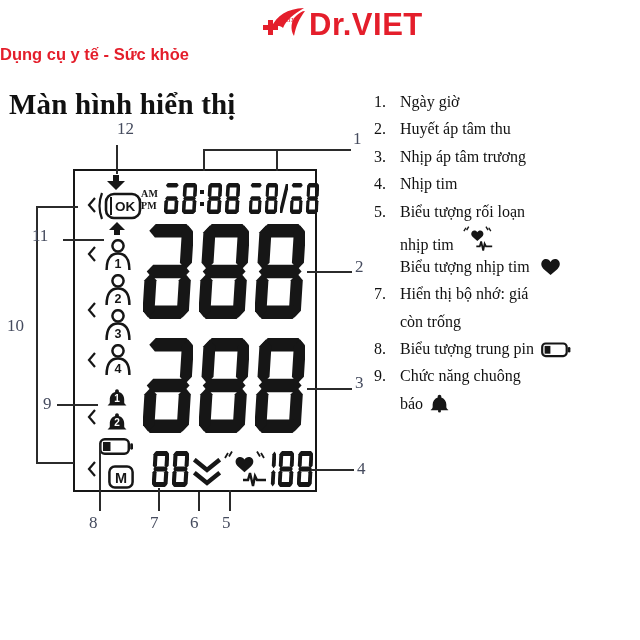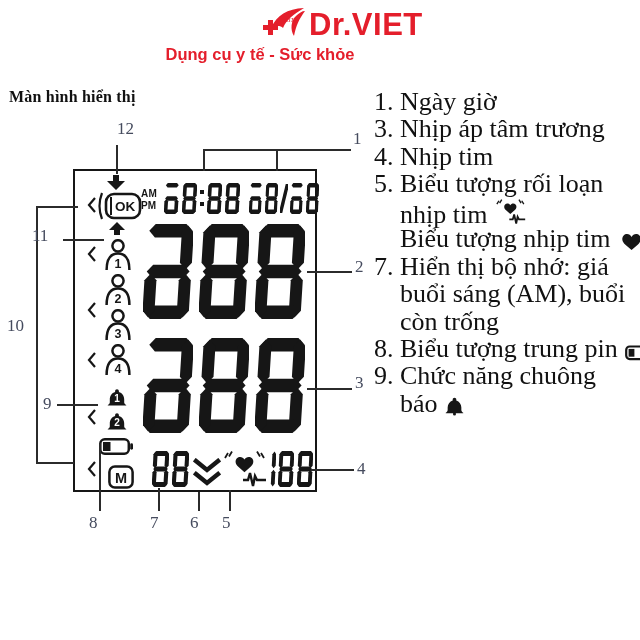--- a/index.html
+++ b/index.html
@@ -5,38 +5,38 @@
   :root{
     --accent:#e41e2b; --ink:#161616; --callout-text:#454b5e; --callout-line:#2b2b2b;
   }
   *{margin:0;padding:0;box-sizing:border-box}
   html,body{width:640px;height:640px;background:#ffffff;overflow:hidden;
     font-family:"Liberation Serif",serif;color:#111}
   .abs{position:absolute}
   
   .brand-name{position:absolute;left:309px;top:8px;font-family:"Liberation Sans",sans-serif;
     font-weight:bold;font-size:31px;letter-spacing:.5px;color:var(--accent);line-height:34px}
-  .brand-tagline{position:absolute;left:0;top:45px;width:520px;text-align:center;
+  .brand-tagline{position:absolute;left:0;top:45px;width:520px;
     font-family:"Liberation Sans",sans-serif;font-weight:bold;font-size:16.5px;color:var(--accent)}
   
-  .heading{position:absolute;left:9px;top:88px;font-size:16px;font-weight:bold;letter-spacing:.2px}
+  .heading{position:absolute;left:9px;top:88px;font-size:29px;font-weight:bold;letter-spacing:.2px}
   
   .lcd{position:absolute;left:73px;top:169px;width:244px;height:323px;border:2.5px solid var(--ink)}
   .lcd .abs{position:absolute}
   .seg{position:absolute}
   .seg svg{width:100%;height:100%;display:block}
-  .ampm{position:absolute;left:66px;top:17px;font-family:Liberation Sans, sans-serif;
+  .ampm{position:absolute;left:66px;top:17px;font-family:Liberation Serif, serif;
     font-weight:bold;font-size:10px;line-height:11.5px;letter-spacing:.2px;color:var(--ink)}
   .dot{position:absolute;width:4px;height:4px;background:var(--ink)}
   
   .cl{position:absolute;background:var(--callout-line)}
   .cnum{position:absolute;font-family:"Liberation Serif",serif;font-size:17px;color:var(--callout-text)}
   
   .legend{position:absolute;left:371px;top:88px;width:266px}
-  .lrow{height:27.45px;line-height:27.45px;font-size:26px;white-space:nowrap}
+  .lrow{height:27.45px;line-height:27.45px;font-size:16px;white-space:nowrap}
   .lnum{display:inline-block;width:29px;padding-left:3px}
   .licon{display:inline-block;vertical-align:-4px;margin-left:7px}
   svg{display:block}
   .lrow svg{display:inline-block}
 </style>
 </head>
 <body>
 
 <div>
   <svg class="abs" style="left:256px;top:5px" width="52" height="41" viewBox="0 0 52 41">
@@ -426,35 +426,35 @@
   <div class="cl" style="left:36px;top:206px;width:1.6px;height:257px"></div>
   <div class="cl" style="left:36px;top:206px;width:42px;height:1.6px"></div>
   <div class="cl" style="left:36px;top:462px;width:38px;height:1.6px"></div>
 
   <div class="cnum" style="left:32px;top:226px">11</div>
   <div class="cl" style="left:63px;top:239px;width:41px;height:1.6px"></div>
 </div>
 
 <div class="legend">
   <div class="lrow"><span class="lnum">1.</span><span class="ltext">Ngày giờ</span></div>
+  <div class="lrow"><span class="lnum">2.</span><span class="ltext">Huyết áp tâm thu</span></div>
   <div class="lrow"><span class="lnum">3.</span><span class="ltext">Nhịp áp tâm trương</span></div>
   <div class="lrow"><span class="lnum">4.</span><span class="ltext">Nhịp tim</span></div>
   <div class="lrow"><span class="lnum">5.</span><span class="ltext">Biểu tượng rối loạn</span></div>
   <div class="lrow"><span class="lnum"></span><span class="ltext">nhịp tim</span><svg class="licon" width="32" height="29" viewBox="0 0 46 42">
         <path d="M7,4 L4,9 M11,2.5 L8,7.5 M36,2.5 L39,7.5 M40,4 L43,9" stroke="var(--ink)" stroke-width="2"></path>
         <g transform="translate(10.5,5) scale(1.08)">
           <path d="M12,5.2 C10.7,2.4 7,1.8 5,4 C2.9,6.3 3.7,9.7 6.3,11.9 L12,16.8 L17.7,11.9 C20.3,9.7 21.1,6.3 19,4 C17,1.8 13.3,2.4 12,5.2 Z" fill="var(--ink)"></path>
         </g>
         <polyline points="22,31 27,31 29,24 32,37 34,27 36,31 45,31" fill="none" stroke="var(--ink)" stroke-width="2.6"></polyline>
       </svg></div>
   <div class="lrow"><span class="lnum"></span><span class="ltext">Biểu tượng nhịp tim</span><svg class="licon" width="24" height="20" viewBox="0 0 24 20">
         <path d="M12,5.2 C10.7,2.4 7,1.8 5,4 C2.9,6.3 3.7,9.7 6.3,11.9 L12,16.8 L17.7,11.9 C20.3,9.7 21.1,6.3 19,4 C17,1.8 13.3,2.4 12,5.2 Z" fill="var(--ink)" transform="scale(1.13)"></path>
       </svg></div>
   <div class="lrow"><span class="lnum">7.</span><span class="ltext">Hiển thị bộ nhớ: giá</span></div>
-  <div class="lrow"><span class="lnum"></span><span class="ltext">buổi sáng (AM), buổi</span></div>
   <div class="lrow"><span class="lnum"></span><span class="ltext">còn trống</span></div>
   <div class="lrow"><span class="lnum">8.</span><span class="ltext">Biểu tượng trung pin</span><svg class="licon" width="30" height="16" viewBox="0 0 30 16">
         <rect x="1.2" y="1.5" width="24.5" height="12.6" rx="3.5" fill="none" stroke="var(--ink)" stroke-width="2.2"></rect>
         <rect x="26.8" y="5" width="2.6" height="5.6" rx="1.3" fill="var(--ink)"></rect>
         <rect x="3.6" y="3.9" width="5.8" height="7.8" fill="var(--ink)"></rect>
       </svg></div>
   <div class="lrow"><span class="lnum">9.</span><span class="ltext">Chức năng chuông</span></div>
   <div class="lrow"><span class="lnum"></span><span class="ltext">báo</span><svg class="licon" width="19" height="20" viewBox="0 0 20 20">
         <path d="M10,1.2 c1.1,0 1.9,0.8 1.9,1.9 v1 c3.2,1 5.3,3.9 5.3,7.5 v2.6 c0,1.3 0.8,2.1 2,2.8 v0.5 H0.8 v-0.5 c1.2,-0.7 2,-1.5 2,-2.8 v-2.6 c0,-3.6 2.1,-6.5 5.3,-7.5 v-1 c0,-1.1 0.8,-1.9 1.9,-1.9 z" fill="var(--ink)"></path>
         <circle cx="10" cy="18.3" r="1.6" fill="var(--ink)"></circle>

